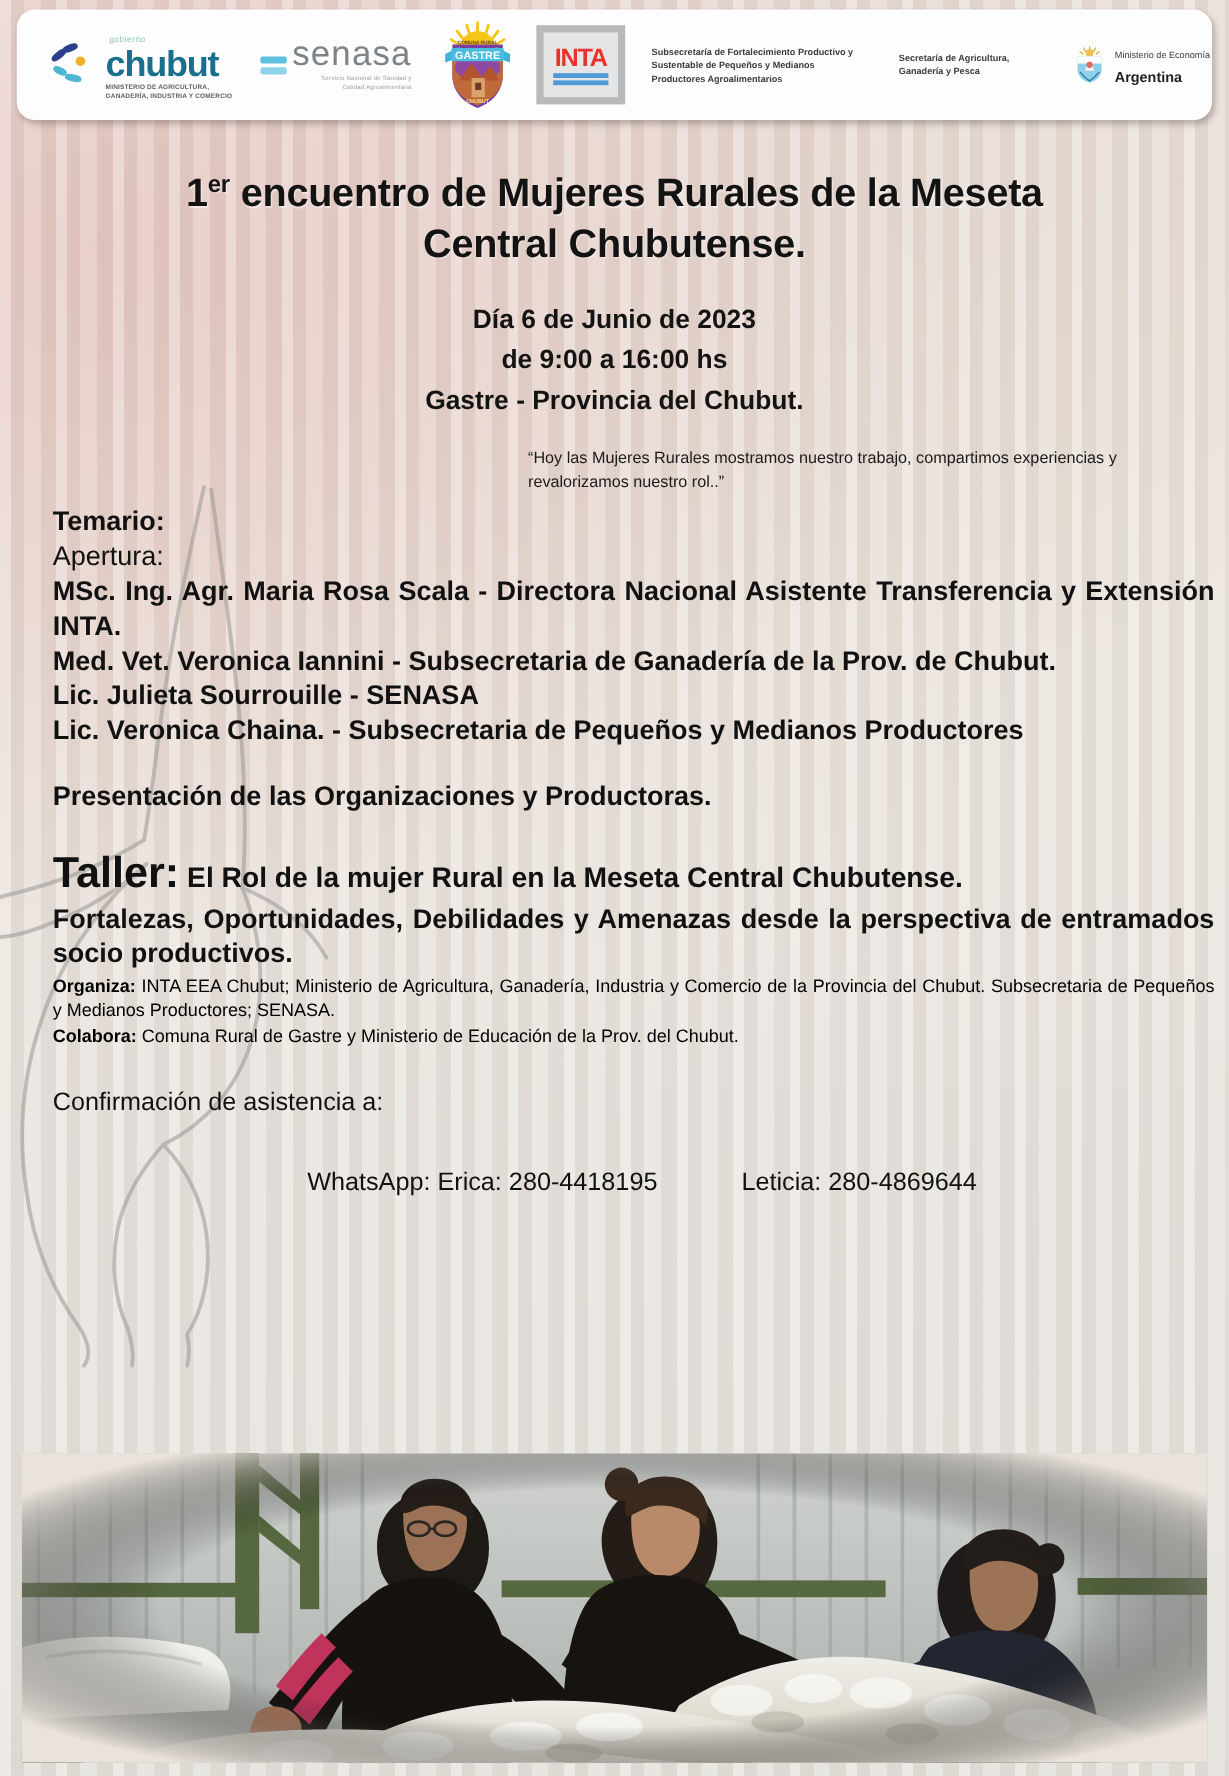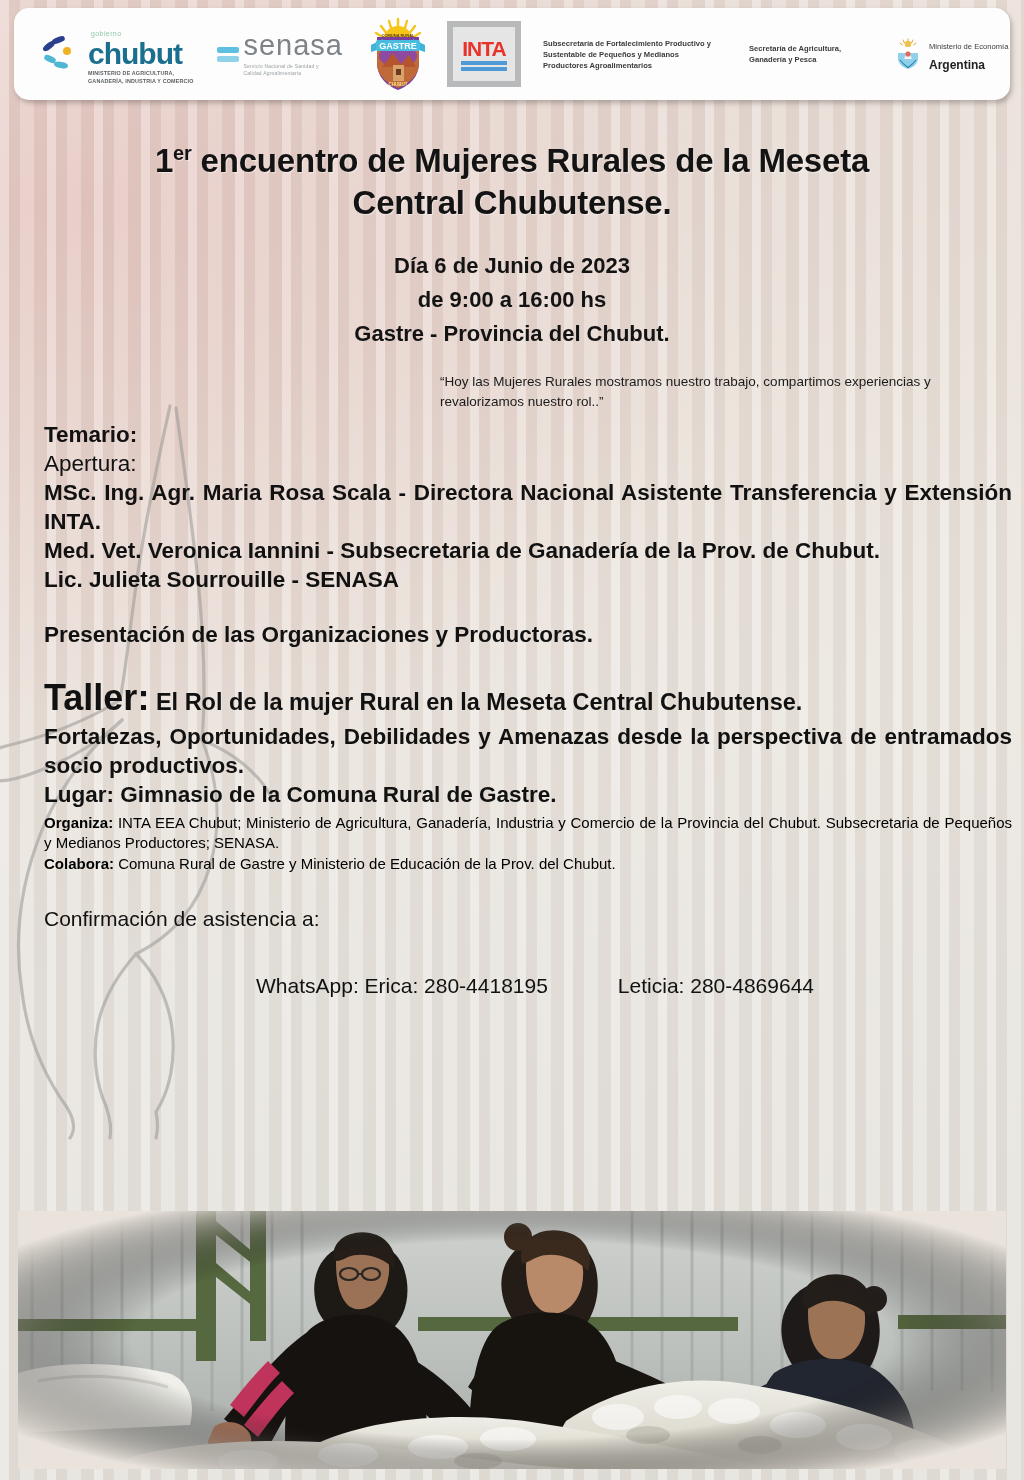--- a/index.html
+++ b/index.html
@@ -56,21 +56,21 @@
   .chubut-mark i:nth-child(2){width:13px;height:6px;left:10px;top:3px;transform:rotate(-20deg);background:#2b3f8c;}
   .chubut-mark i:nth-child(3){width:8px;height:8px;left:21px;top:13px;border-radius:50%;background:#f0b323;}
   .chubut-mark i:nth-child(4){width:12px;height:6px;left:2px;top:22px;transform:rotate(26deg);background:#4fb6d4;}
   .chubut-mark i:nth-child(5){width:14px;height:6px;left:12px;top:28px;transform:rotate(12deg);background:#4fb6d4;}
   .chubut-txt{line-height:1;}
   .chubut-gob{font-size:7px;color:#8fc8a8;letter-spacing:.4px;margin-left:3px;margin-bottom:-4px;}
   .chubut-name{font-size:30px;font-weight:bold;color:#1b6f8e;letter-spacing:-1px;}
   .chubut-sub{font-size:5.4px;font-weight:bold;color:#5b5f63;letter-spacing:.15px;line-height:1.35;margin-top:1px;}
 
   
-  .senasa{padding-left:24px;gap:4px;}
+  .senasa{padding-left:24px;gap:4px;text-align:right;}
   .senasa-mark{width:22px;height:24px;display:flex;flex-direction:column;justify-content:center;gap:3px;flex:0 0 auto;}
   .senasa-mark b{display:block;height:6px;background:#5ec0e0;border-radius:2px;}
   .senasa-mark b:nth-child(2){background:#8fd3ea;}
   .senasa-txt{line-height:1;}
   .senasa-name{font-size:29px;color:#7d8387;letter-spacing:1px;}
   .senasa-sub{font-size:5px;color:#9aa0a4;line-height:1.5;margin-top:3px;letter-spacing:.2px;}
 
   
   .gastre{padding-left:26px;}
   .shield{width:58px;height:74px;position:relative;}
@@ -263,30 +263,30 @@
   </div>
 
   <div class="t" id="quote">“Hoy las  Mujeres Rurales mostramos nuestro trabajo, compartimos experiencias y revalorizamos nuestro rol..”</div>
 
   <div id="body">
     <div class="ln bold">Temario:</div>
     <div class="ln">Apertura:</div>
     <div class="ln bold just">MSc. Ing. Agr. Maria Rosa Scala - Directora Nacional Asistente Transferencia y Extensión INTA.</div>
     <div class="ln bold just">Med. Vet. Veronica Iannini - Subsecretaria de Ganadería de la Prov. de Chubut.</div>
     <div class="ln bold">Lic. Julieta Sourrouille - SENASA</div>
+    <div class="ln bold">Lic. Veronica Chaina. - Subsecretaria de  Pequeños y Medianos Productores</div>
 
     <div class="gap"></div>
     <div class="ln bold">Presentación de las Organizaciones y Productoras.</div>
 
     <div class="gap"></div>
     <div class="ln" id="taller">
       <span class="kw">Taller:</span><span class="bold"> El Rol de la mujer Rural en la Meseta Central Chubutense.</span>
     </div>
     <div class="ln bold just">Fortalezas, Oportunidades, Debilidades y Amenazas desde la perspectiva de entramados socio productivos.</div>
-    <div class="ln bold">Lugar: Gimnasio de la Comuna Rural de Gastre.</div>
 
     <div class="small" style="margin-top:4px;">
       <b>Organiza:</b><span> INTA EEA Chubut; Ministerio de Agricultura, Ganadería, Industria y Comercio de la Provincia del Chubut. Subsecretaria de Pequeños y Medianos Productores; SENASA.</span>
     </div>
     <div class="small" style="text-align:left;">
       <b>Colabora:</b><span> Comuna Rural de Gastre y Ministerio de Educación de la Prov. del Chubut.</span>
     </div>
 
     <div class="gap" style="height:30px;"></div>
     <div class="ln" id="confirm">Confirmación de asistencia a:</div>

